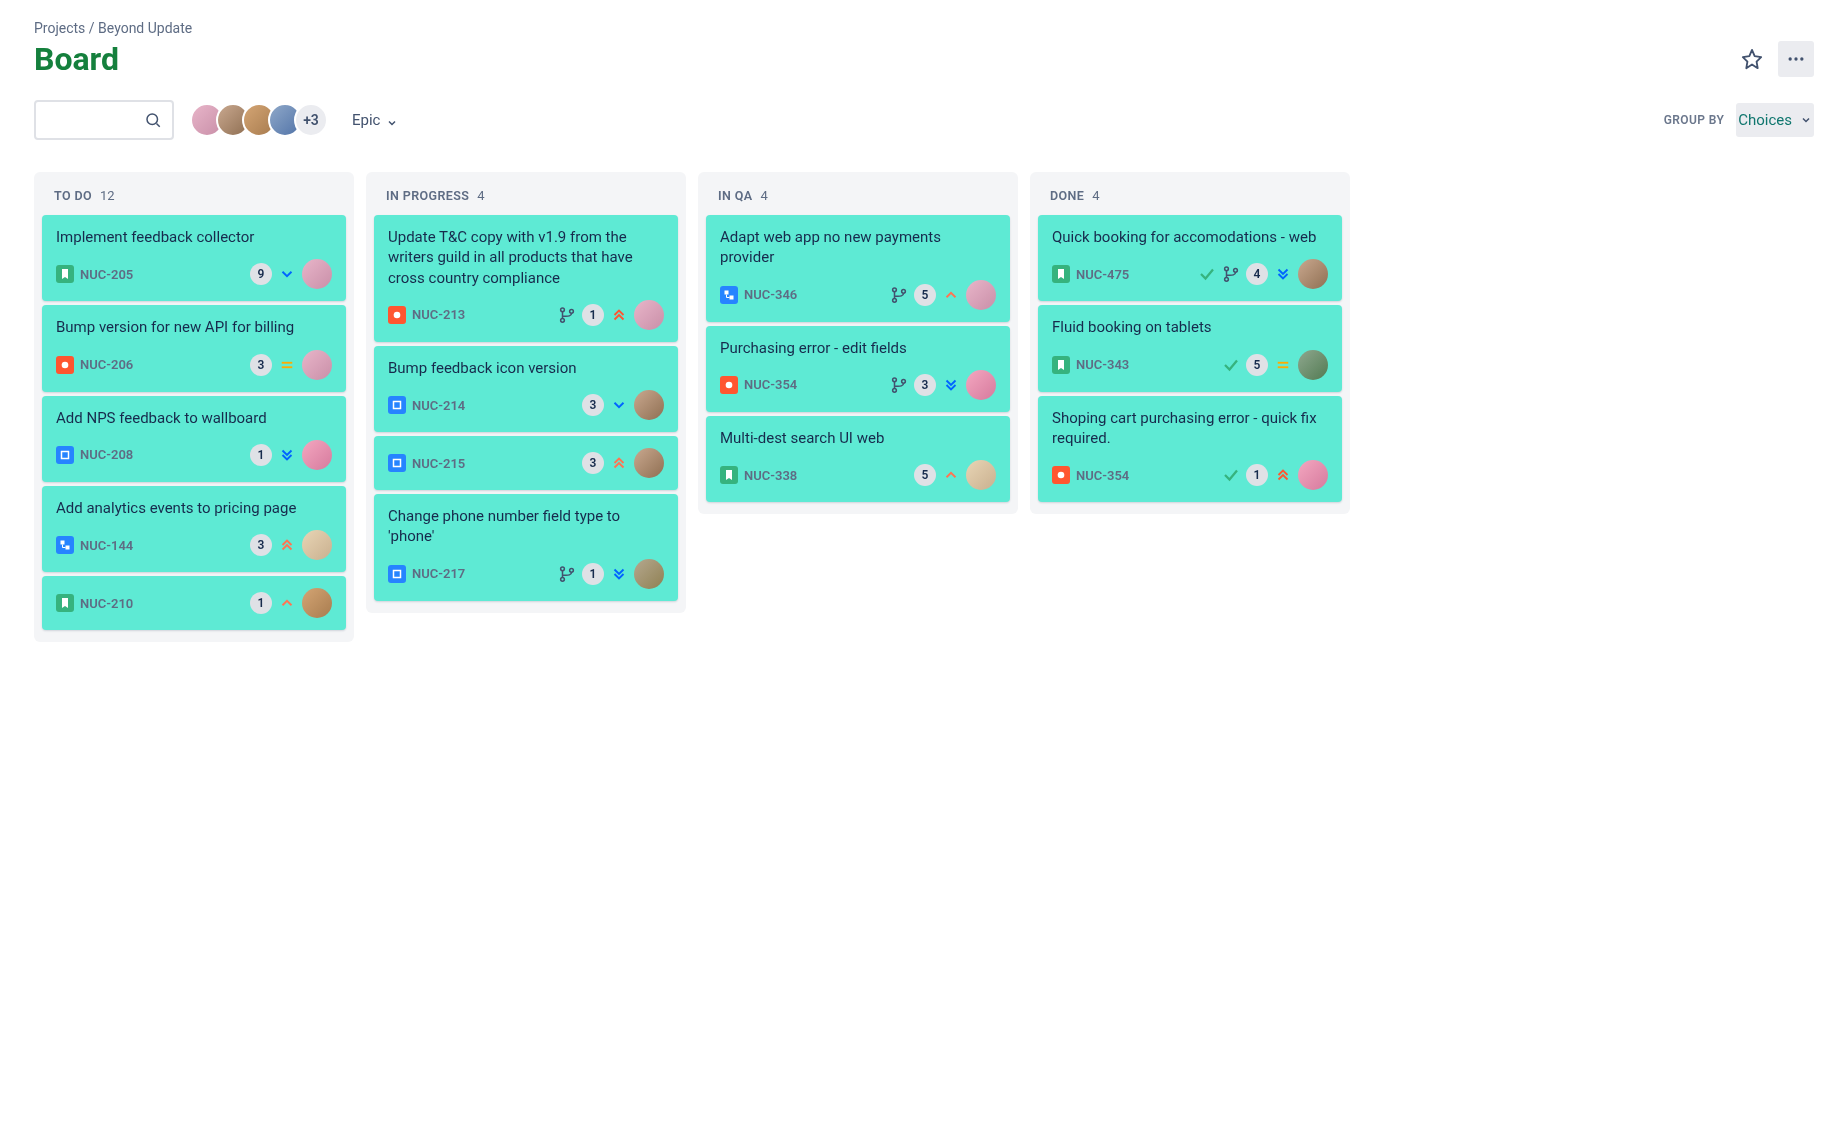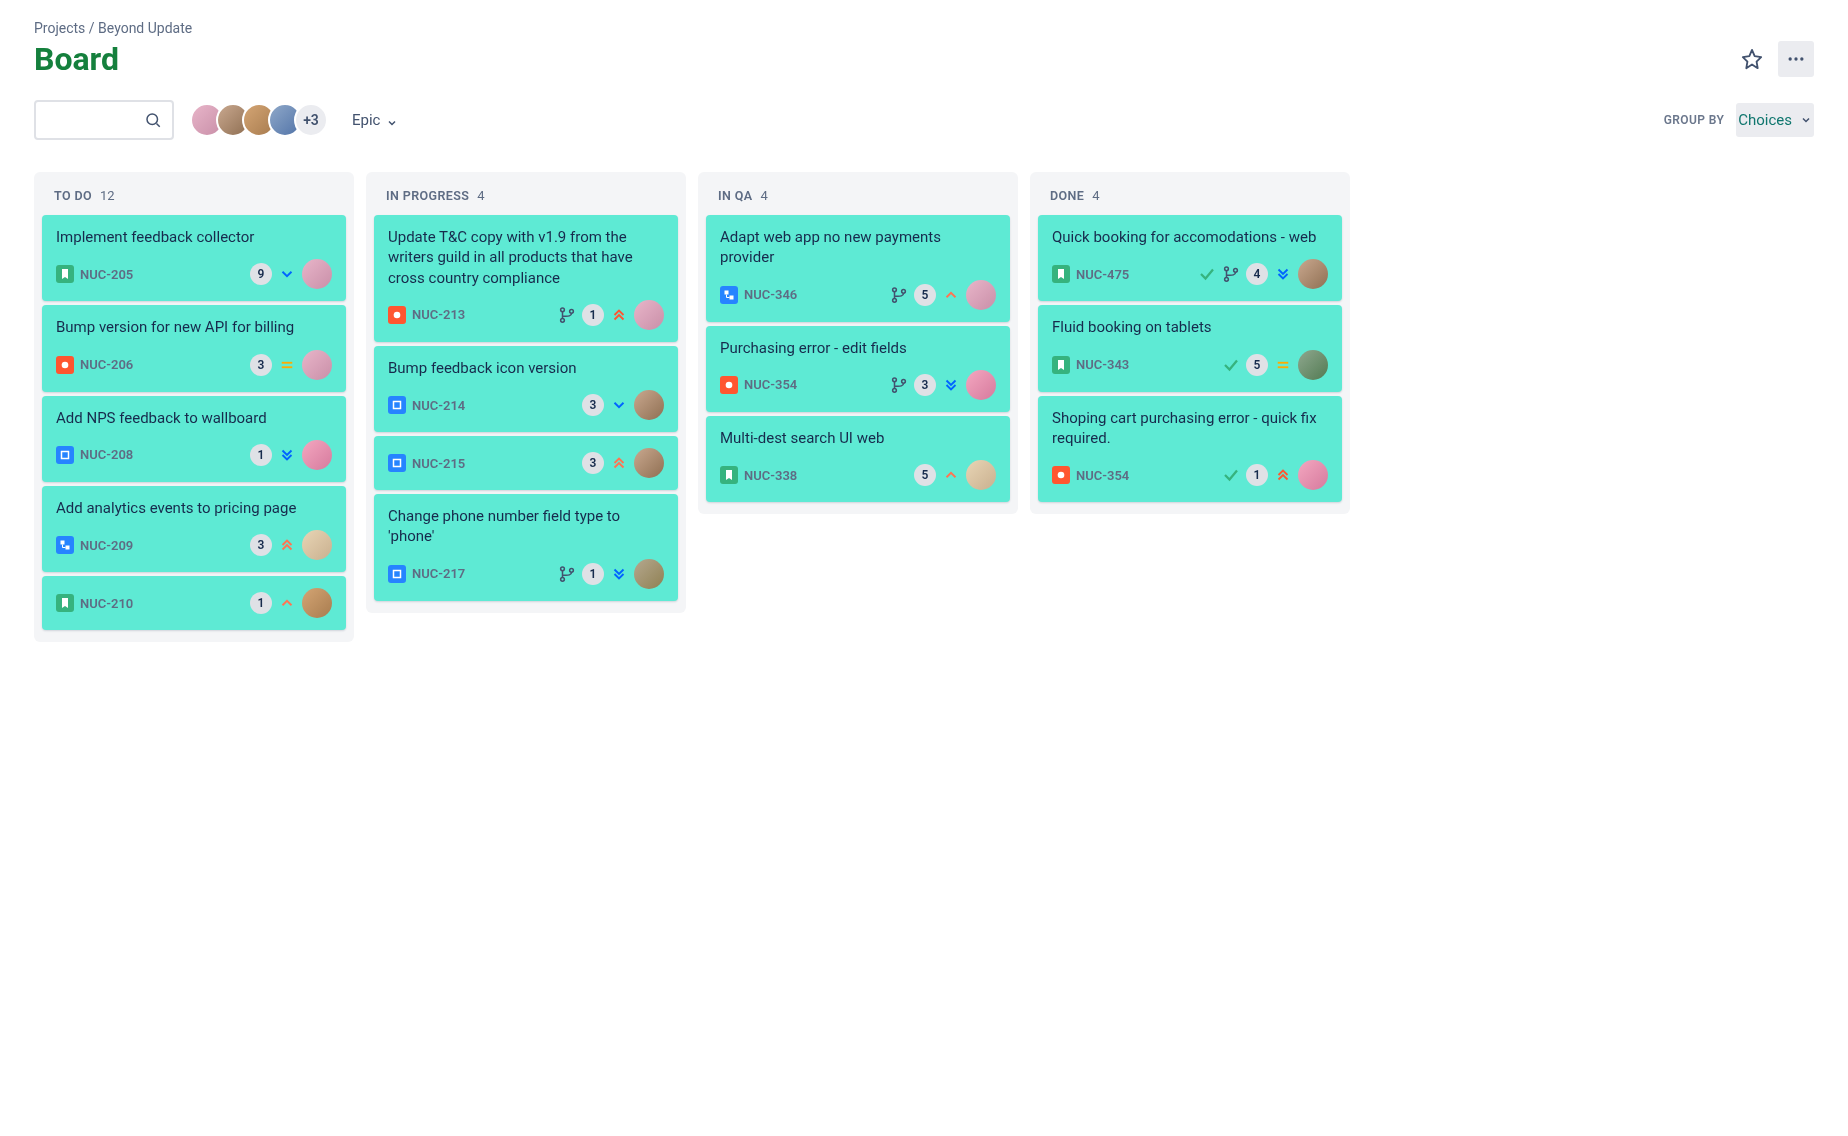--- a/index.html
+++ b/index.html
@@ -181,21 +181,21 @@
         <div class="card-title">Add analytics events to pricing page</div>
         <div class="card-footer">
           <div class="card-left">
             <span class="type-icon" style="background:#2684FF">
               <svg width="12" height="12" viewBox="0 0 24 24" fill="white">
                 <rect x="3" y="3" width="8" height="8"></rect>
                 <rect x="13" y="13" width="8" height="8"></rect>
                 <path d="M7 11v6h6" stroke="white" stroke-width="2" fill="none"></path>
               </svg>
             </span>
-            <span class="issue-key">NUC-209</span>
+            <span class="issue-key">NUC-144</span>
           </div>
           <div class="card-right">
             <span class="badge">3</span>
             <svg class="priority-svg" viewBox="0 0 24 24" fill="none" stroke="#FF7452" stroke-width="2.5">
               <polyline points="6 12 12 6 18 12"></polyline>
               <polyline points="6 18 12 12 18 18"></polyline>
             </svg>
             <div class="assignee" style="background:linear-gradient(135deg,#e8d5b5,#c9b08f)"></div>
           </div>
         </div>

